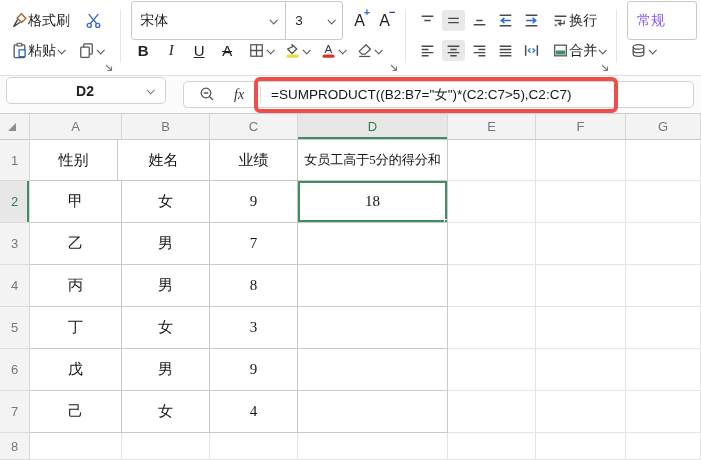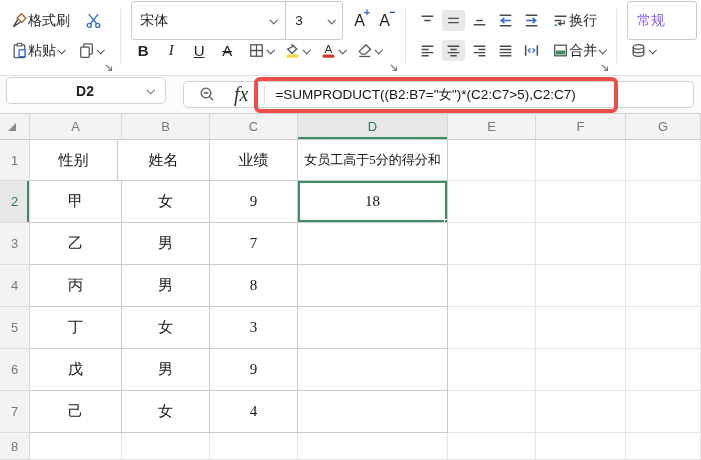--- a/index.html
+++ b/index.html
@@ -21,21 +21,21 @@
   .combo { display:flex; align-items:center; height:39px; border:1px solid #c9c9c9; border-radius:3px; background:#fff; }
   .combo .cdiv { width:1px; height:100%; background:#c9c9c9; }
   sup.sgn { font-size:11px; font-weight:700; position:relative; top:-4px; left:-1px; }
 
   
   .frow { position:relative; height:38px; background:#fbfbfb; border-bottom:1px solid #cfcfcf; }
   .namebox { position:absolute; left:6px; top:1px; width:160px; height:27px; background:#fff; border:1px solid #d2d2d2; border-radius:5px; display:flex; align-items:center; }
   .namebox .nb-label { flex:1; text-align:center; font-size:14px; font-weight:600; color:#1f1f1f; padding-left:18px; }
   .namebox .chev { margin-right:12px; border-color:#777; }
   .fxbox { position:absolute; left:183px; right:7px; top:5px; height:27px; background:#fff; border:1px solid #d2d2d2; border-radius:5px; display:flex; align-items:center; overflow:hidden; }
-  .fx-label { font-family:"Liberation Serif","DejaVu Serif",serif; font-style:italic; font-size:20px; color:#333; margin-left:18px; }
+  .fx-label { font-family:"Liberation Serif","DejaVu Serif",serif; font-style:italic; font-size:14px; color:#333; margin-left:18px; }
   .fdiv { width:1px; height:17px; background:#ddd; margin-left:16px; }
   .formula-text { margin-left:10px; font-size:13.5px; color:#151515; letter-spacing:0; white-space:nowrap; }
   .redbox { position:absolute; left:254px; top:1px; width:364px; height:36px; border:4px solid #ee4f4a; border-radius:6px; pointer-events:none; z-index:10; }
 
   
   .grid { position:relative; height:346px; background:#fff; }
   .ghrow { display:flex; height:26px; }
   .gh { display:flex; align-items:center; justify-content:center; font-size:13px; color:#777; background:#f3f3f3; border-right:1px solid #d7d7d7; border-bottom:1px solid #c9c9c9; }
   .corner { position:relative; background:#f3f3f3; border-right:1px solid #d7d7d7; border-bottom:1px solid #c9c9c9; }
   .tri { position:absolute; left:8px; top:9px; width:0; height:0; border-left:8px solid transparent; border-bottom:8px solid #8b8b8b; }

